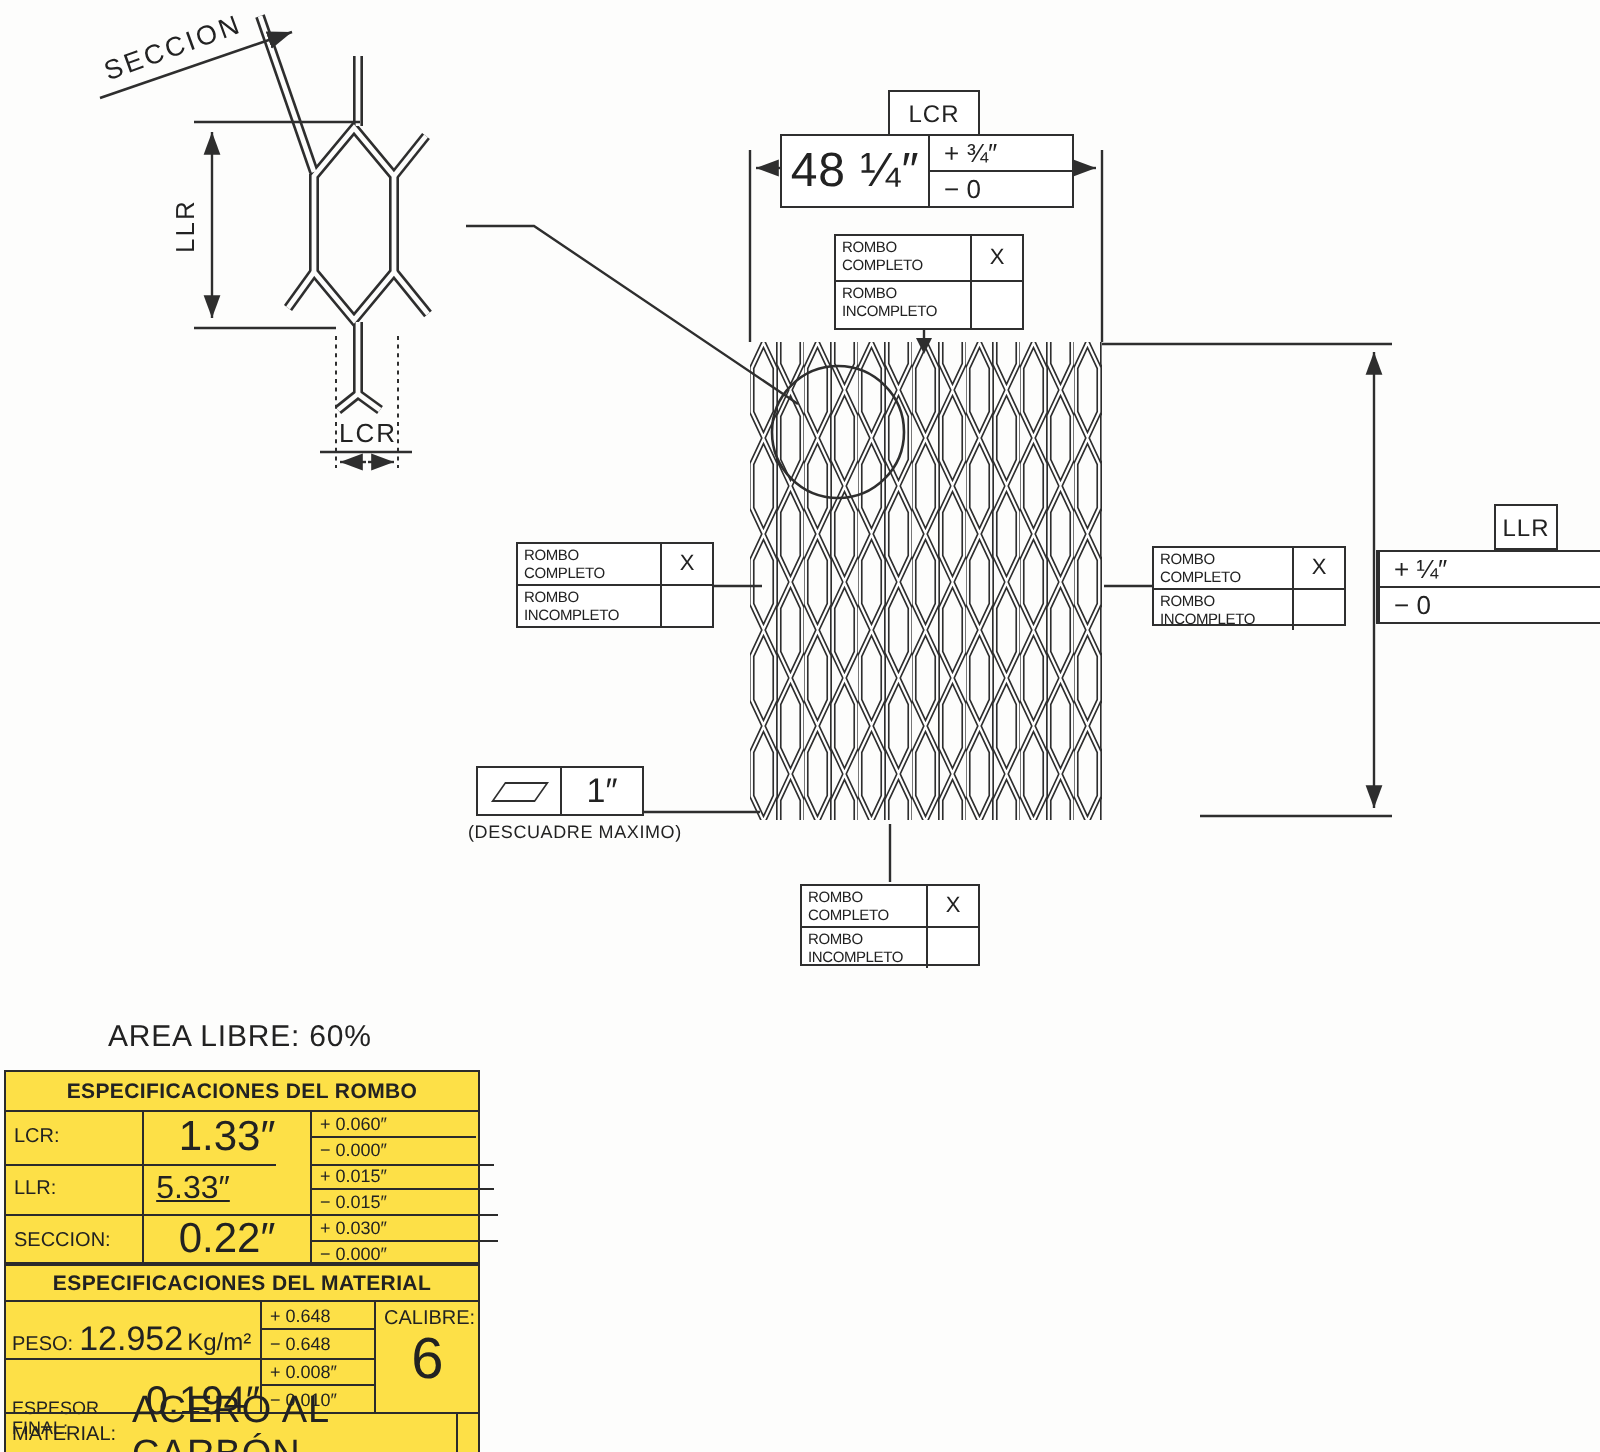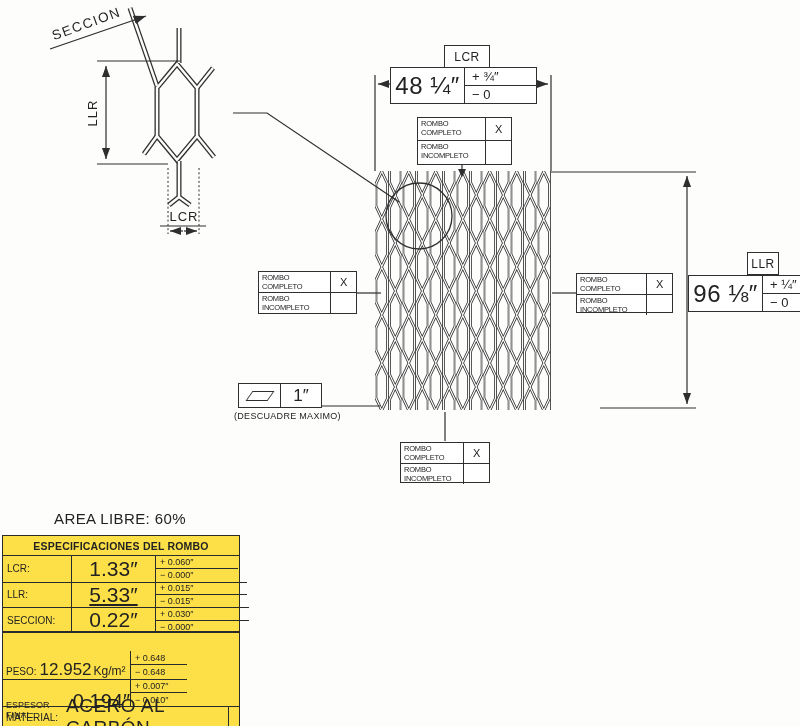--- a/index.html
+++ b/index.html
@@ -142,21 +142,20 @@
   <div class="abs dimbox" style="left:390px;top:67px;width:147px;height:37px;">
     <div class="dimval" style="width:73px;">48 ¼″</div>
     <div class="dimtol" style="flex:1;">
       <div>+ ¾″</div>
       <div>− 0</div>
     </div>
   </div>
 
   <div class="abs tagbox ctr" style="left:747px;top:252px;width:32px;height:23px;">LLR</div>
   <div class="abs dimbox" style="left:688px;top:275px;width:120px;height:37px;">
-    <div class="dimval" style="width:73px;">96 ⅛″</div>
     <div class="dimtol" style="flex:1;">
       <div>+ ¼″</div>
       <div>− 0</div>
     </div>
   </div>
 
   <div class="rtable" style="left:417px;top:117px;width:95px;height:48px;">
     <div class="lab top">ROMBO
 COMPLETO</div>
     <div class="mk top">X</div>
@@ -203,53 +202,58 @@
     <div class="hdr" style="top:0;height:20px;">ESPECIFICACIONES DEL ROMBO</div>
 
     <div class="abs" style="left:0;top:20px;width:69px;height:25.6px;border-right:1.5px solid #2b2b2b;display:flex;align-items:center;padding-left:4px;font-size:10px;">LCR:</div>
     <div class="abs ctr" style="left:69px;top:20px;width:83px;height:25.6px;font-size:21px;">1.33″</div>
     <div class="tolcell" style="left:152px;top:20px;width:82.5px;height:25.6px;">
       <div>+ 0.060″</div>
       <div>− 0.000″</div>
     </div>
 
     <div class="abs rowline" style="left:0;top:45.6px;width:69px;height:25.6px;border-right:1.5px solid #2b2b2b;display:flex;align-items:center;padding-left:4px;font-size:10px;">LLR:</div>
-    <div class="abs ctr rowline" style="left:69px;top:45.6px;width:83px;height:25.6px;font-size:21px;text-decoration:underline;">5.33″</div>
+    <div class="abs ctr rowline" style="left:52px;top:45.6px;width:83px;height:25.6px;font-size:16px;text-decoration:underline;">5.33″</div>
     <div class="tolcell rowline" style="left:152px;top:45.6px;width:92px;height:25.6px;">
       <div>+ 0.015″</div>
       <div>− 0.015″</div>
     </div>
 
     <div class="abs rowline" style="left:0;top:71.2px;width:69px;height:25.6px;border-right:1.5px solid #2b2b2b;display:flex;align-items:center;padding-left:4px;font-size:10px;">SECCION:</div>
     <div class="abs ctr rowline" style="left:69px;top:71.2px;width:83px;height:25.6px;font-size:21px;">0.22″</div>
     <div class="tolcell rowline" style="left:152px;top:71.2px;width:94px;height:25.6px;">
       <div>+ 0.030″</div>
       <div>− 0.000″</div>
     </div>
   </div>
 
   <div class="spec" style="left:2px;top:632px;width:238px;height:94px;border-bottom:none;">
+    <div class="hdr" style="top:0;height:18px;">ESPECIFICACIONES DEL MATERIAL</div>
 
     <div class="abs" style="left:0;top:18px;width:128px;height:27.5px;border-right:1.5px solid #2b2b2b;display:flex;align-items:baseline;padding:9px 12px 0 3px;">
       <span style="font-size:10px;">PESO:</span>
       <span style="font-size:17px;margin-left:3px;">12.952</span>
       <span style="font-size:12px;margin-left:2px;">Kg/m²</span>
     </div>
     <div class="tolcell" style="left:128px;top:18px;width:56px;height:27.5px;border-left:none;">
       <div>+ 0.648</div>
       <div>− 0.648</div>
     </div>
 
+    <div class="abs" style="left:184px;top:18px;width:52.5px;height:55px;border-left:1.5px solid #2b2b2b;">
+      <div style="padding:3px 0 0 4px;font-size:10px;">CALIBRE:</div>
+      <div class="ctr" style="height:30px;font-size:29px;">6</div>
+    </div>
 
     <div class="abs rowline" style="left:0;top:45.5px;width:128px;height:27.5px;border-right:1.5px solid #2b2b2b;display:flex;align-items:baseline;padding:10px 0 0 3px;">
       <span style="font-size:9px;">ESPESOR  FINAL:</span>
       <span style="font-size:20px;margin-left:2px;">0.194″</span>
     </div>
     <div class="tolcell rowline" style="left:128px;top:45.5px;width:56px;height:27.5px;border-left:none;">
-      <div>+ 0.007″</div>
+      <div>+ 0.008″</div>
       <div>− 0.010″</div>
     </div>
 
     <div class="abs rowline" style="left:0;top:73px;width:236px;height:21px;display:flex;align-items:center;padding-left:3px;">
       <span style="font-size:10px;">MATERIAL:</span>
       <span style="font-size:19px;margin-left:8px;letter-spacing:.5px;">ACERO AL CARBÓN</span>
     </div>
     <div class="abs" style="left:225px;top:73px;width:0;height:21px;border-left:1.5px solid #2b2b2b;"></div>
   </div>
 

